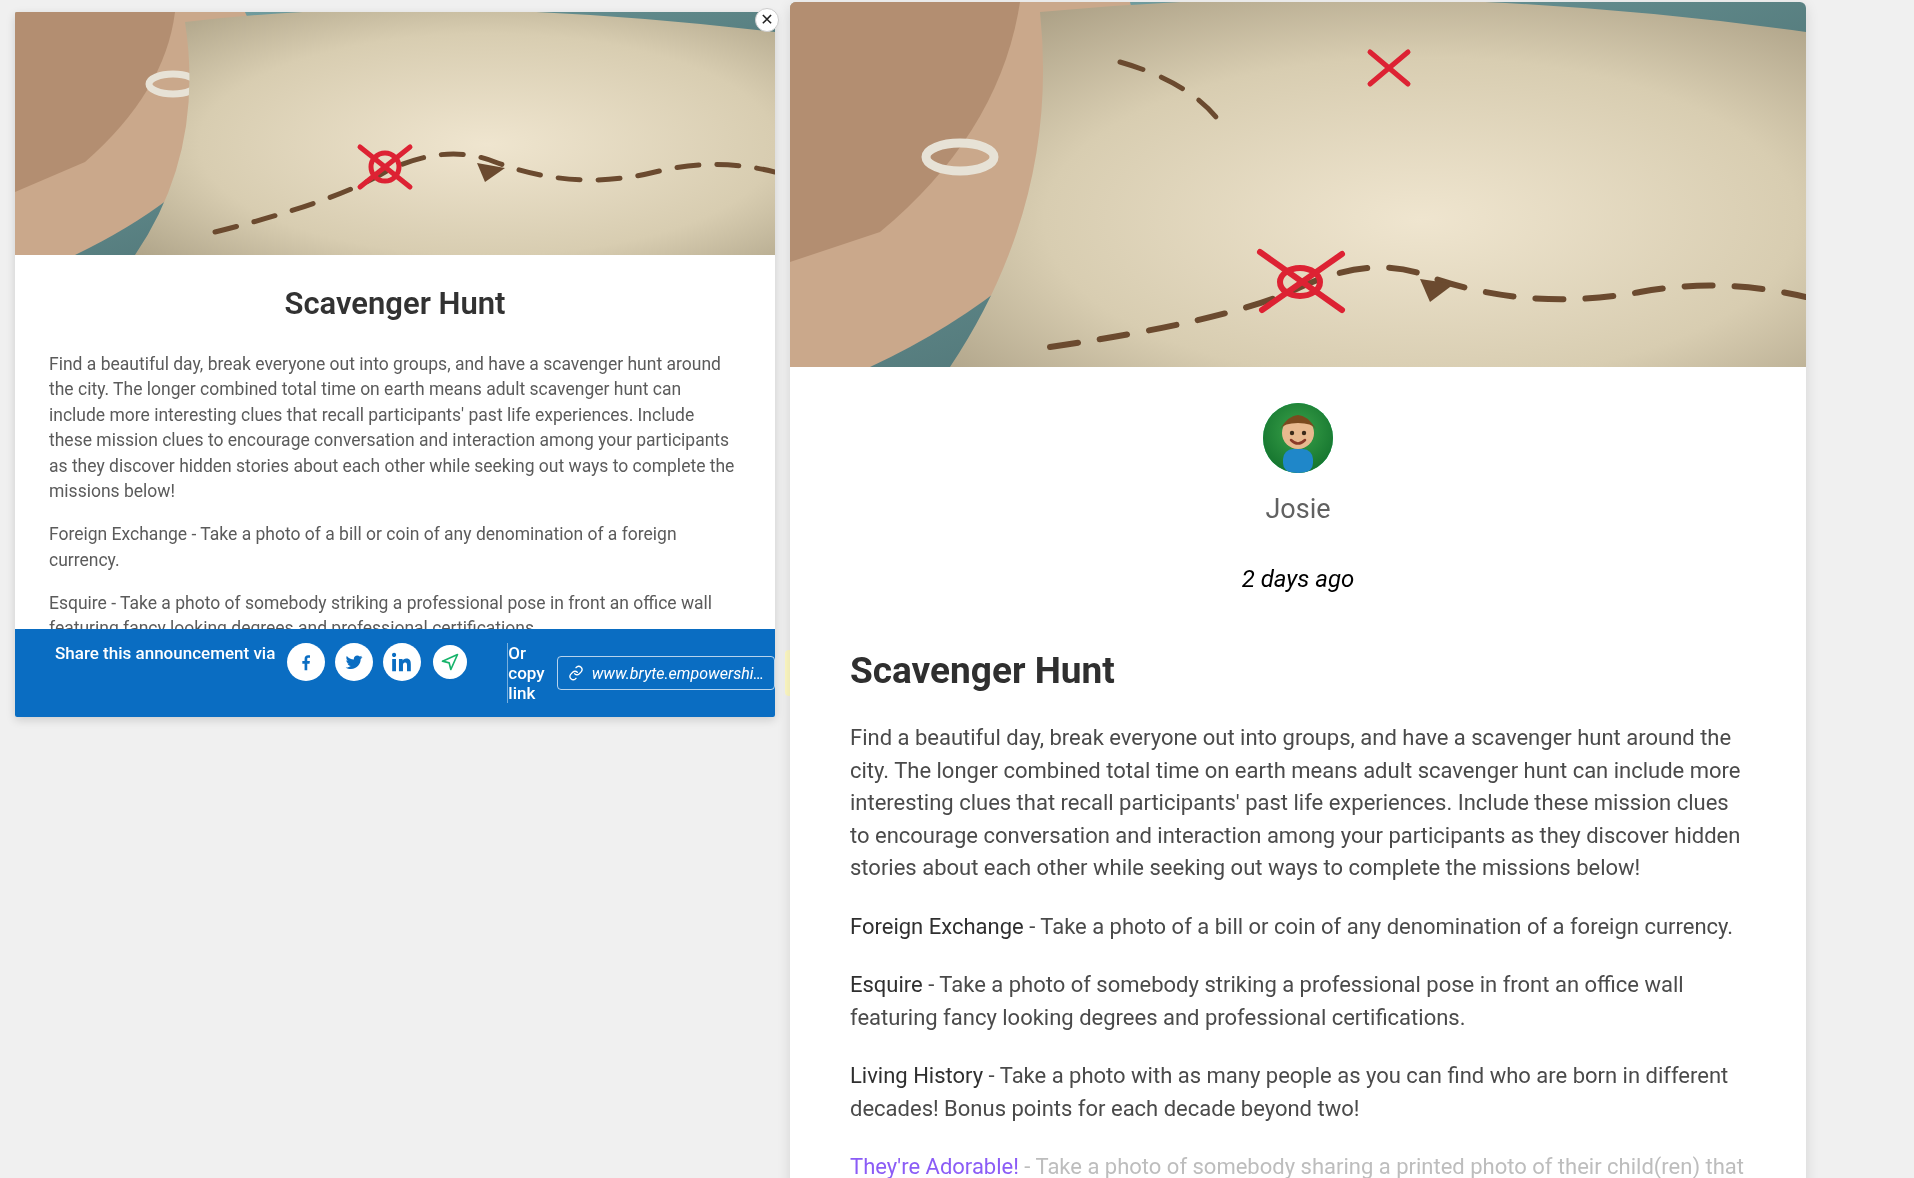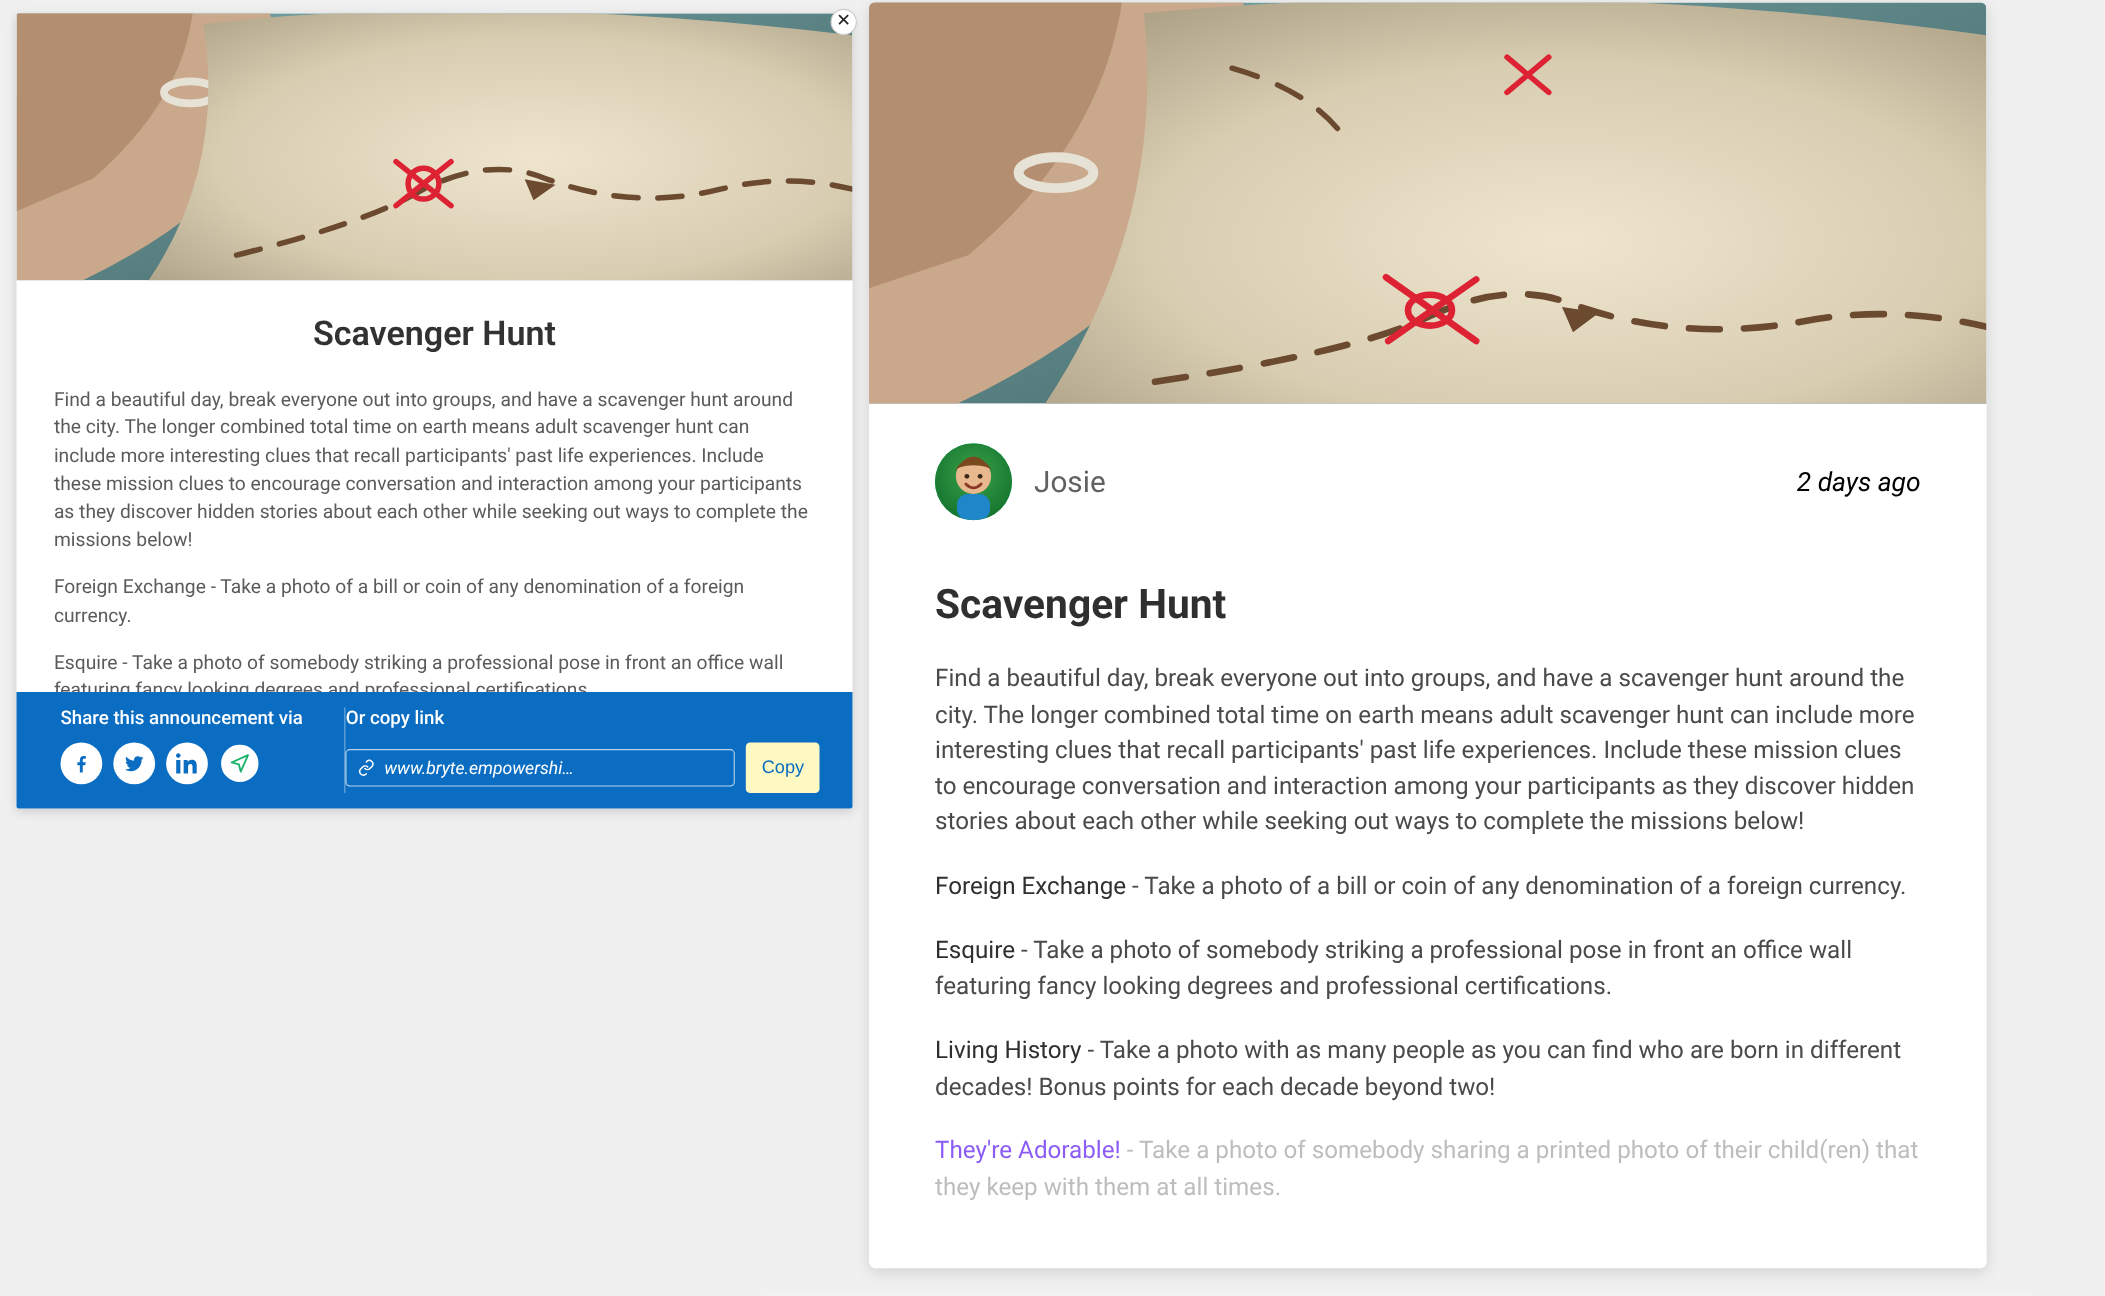--- a/index.html
+++ b/index.html
@@ -58,21 +58,21 @@
   }
   .left-body p { margin-bottom: 18px; }
   .share-bar {
     background: #0a6dc2;
     color: #fff;
     display: flex;
     padding: 14px 30px 14px 40px;
     border-radius: 0 0 2px 2px;
     align-items: stretch;
   }
-  .share-col { display: flex; flex-direction: column; gap: 12px; }
+  .share-col { display: flex; flex-direction: row; gap: 12px; }
   .share-col.left { flex: 0 0 auto; padding-right: 38px; }
   .share-col.right { flex: 1; border-left: 1px solid rgba(255,255,255,0.45); }
   .share-label { font-size: 17px; font-weight: 500; }
   .icon-row { display: flex; gap: 10px; }
   .share-icon {
     width: 38px; height: 38px; border-radius: 50%;
     display: flex; align-items: center; justify-content: center;
     cursor: pointer;
   }
   .share-icon.solid { background: #fff; }
@@ -106,21 +106,21 @@
     left: 790px; top: 2px;
     width: 1016px;
     background: #fff;
     border-radius: 6px;
     box-shadow: 0 4px 14px rgba(0,0,0,0.12);
     overflow: hidden;
   }
   .right-hero { width: 100%; height: 365px; overflow: hidden; }
   .right-inner { padding: 36px 60px 30px 60px; }
   .author-row {
-    display: flex; align-items: center; gap: 20px;
+    display: flex; align-items: center; gap: 20px; flex-direction: column;
   }
   .avatar {
     width: 70px; height: 70px; border-radius: 50%;
     background: #2b7; overflow: hidden; flex-shrink: 0;
   }
   .author-name { font-size: 27px; color: #616161; font-weight: 400; }
   .spacer { flex: 1; }
   .timestamp { font-size: 24px; color: #000000; font-style: italic; }
   .right-title {
     font-size: 37px; font-weight: 700; color: #2f2f2f;

